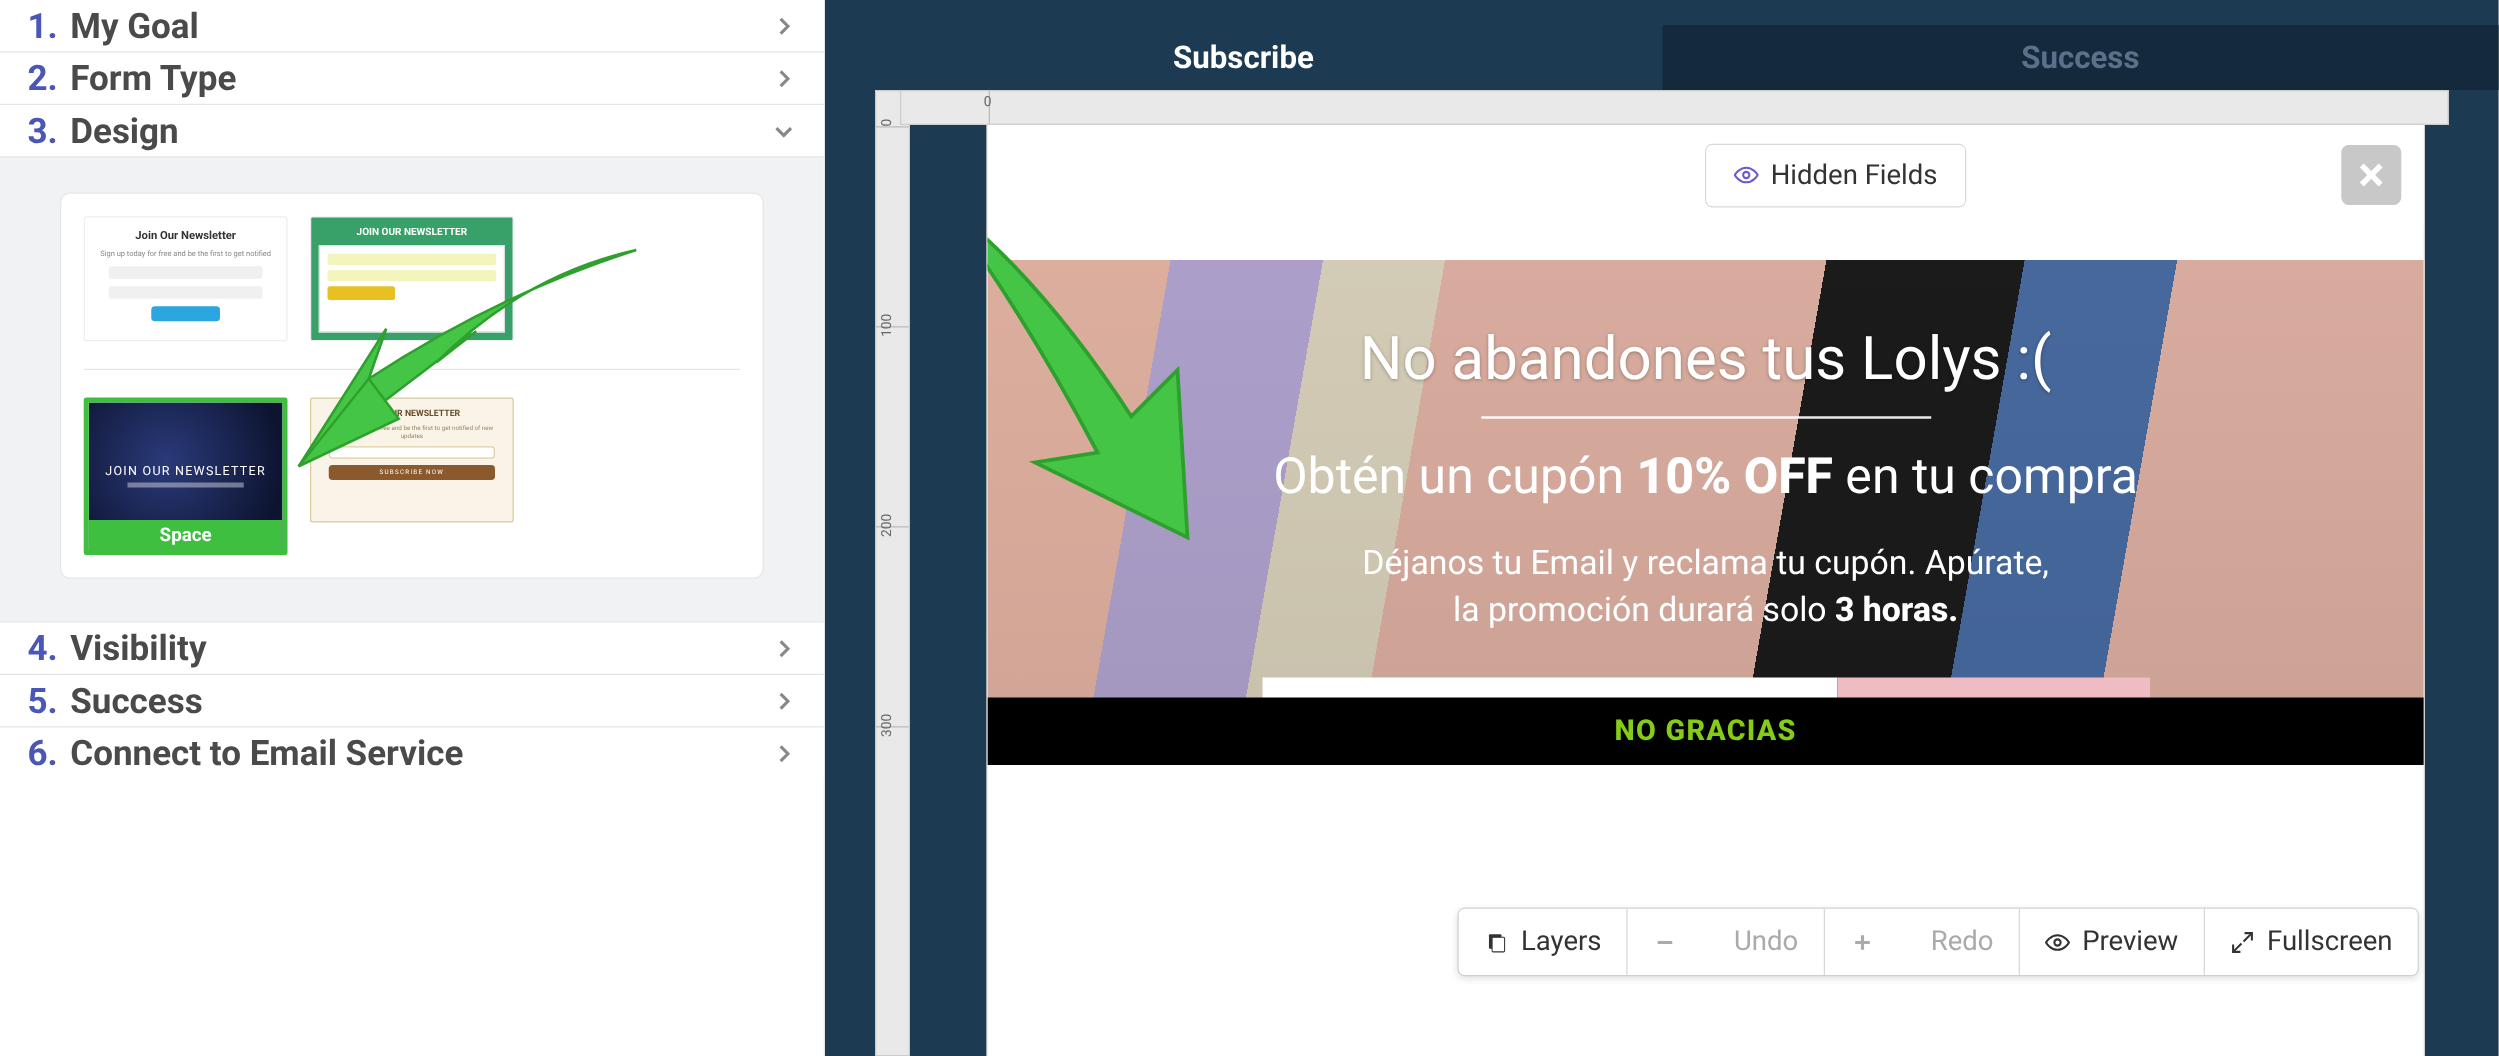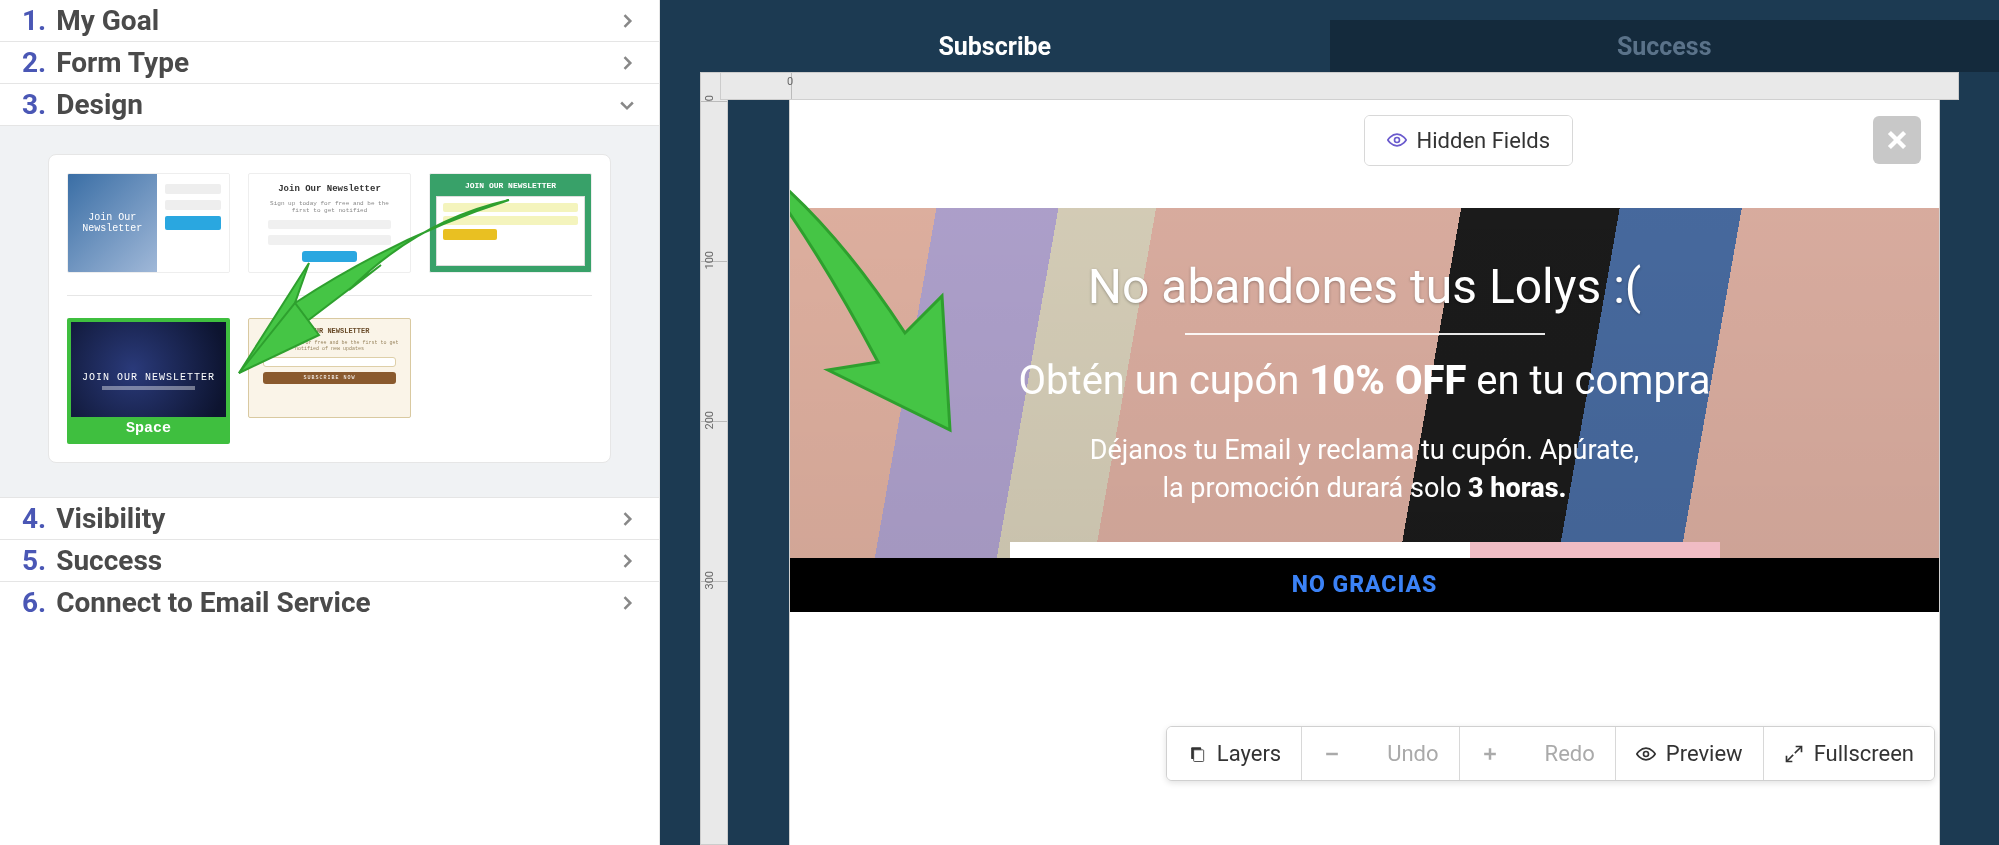--- a/index.html
+++ b/index.html
@@ -71,21 +71,20 @@
     border: none;
   }
   .thumb {
     height: 100px;
     border: 1px solid #eee;
     border-radius: 2px;
     position: relative;
     overflow: hidden;
     background: #fafafa;
     cursor: pointer;
-    font-family: Liberation Mono, monospace;
   }
   
   .t1 { display:flex; }
   .t1 .left { width:55%; background:linear-gradient(135deg,#3a6ea5,#a0b8d8); display:flex; align-items:center; justify-content:center; color:#fff; font-size:10px; text-align:center; }
   .t1 .right { width:45%; background:#fff; padding:10px 8px; display:flex; flex-direction:column; gap:6px; }
   .t1 .bar { height:10px; background:#eee; border-radius:2px; }
   .t1 .btn { height:14px; background:#2aa7e0; border-radius:2px; }
   
   .t2 { padding:10px 12px; display:flex; flex-direction:column; align-items:center; gap:6px; background:#fff; }
   .t2 .ttl { font-size:9px; color:#333; font-weight:700; }
@@ -258,21 +257,21 @@
   }
   .email-btn {
     width:250px; height:70px;
     background:#f0bcc4;
     color:#fff; font-size:25px; font-weight:800;
     display:flex; align-items:center; justify-content:center;
     letter-spacing:1px;
   }
   .blackbar {
     position:absolute; left:0; right:0; bottom:0;
-    background:#000; color:#3b82f6;
+    background:#000; color:#84cc16;
     height:54px;
     display:flex; align-items:center; justify-content:center;
     font-size:23px; font-weight:800; letter-spacing:1px;
   }
 
   .bottom-toolbar {
     position:absolute;
     right:64px; bottom:64px;
     display:flex;
     background:#fff;
@@ -326,28 +325,20 @@
     <span class="chevron">
         <svg viewBox="0 0 24 24" fill="none" stroke="currentColor" stroke-width="3">
           <polyline points="5 9 12 16 19 9"></polyline>
         </svg>
       </span>
   </div>
 
   <div class="design-body">
     <div class="thumb-card" style="position:relative;">
       <div class="thumb-grid">
-        <div class="thumb t1">
-          <div class="left">Join Our<br>Newsletter</div>
-          <div class="right">
-              <div class="bar"></div>
-              <div class="bar"></div>
-              <div class="btn"></div>
-            </div>
-        </div>
         <div class="thumb t2">
           <div class="ttl">Join Our Newsletter</div>
           <div class="sub">Sign up today for free and be the first to get notified</div>
           <div class="fld"></div>
             <div class="fld"></div>
             <div class="btn2"></div>
         </div>
         <div class="thumb t3">
           <div class="hdr">JOIN OUR NEWSLETTER</div>
           <div class="body3">

